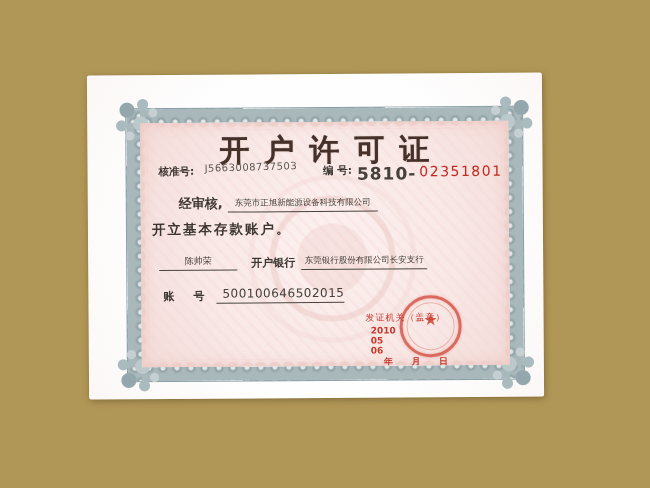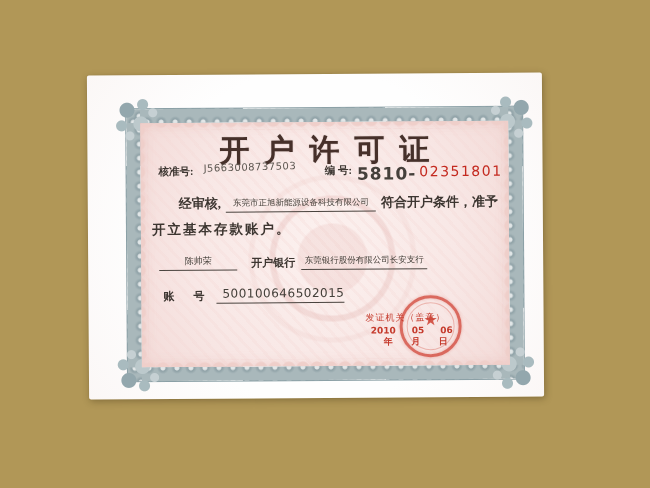--- a/index.html
+++ b/index.html
@@ -78,21 +78,21 @@
     background:radial-gradient(circle at 9px 7px, #efcfca 0 6px, rgba(239,207,202,0) 7px); background-size:7px 14px; background-repeat:repeat-y; }
 
   
   .title {
     position:absolute; top:8px; left:0; right:0; text-align:center;
     font-size:30px; font-weight:bold; color:#46302a;
     letter-spacing:15px; padding-left:15px;
     text-shadow:0 0 1px rgba(70,48,42,.5);
   }
   .row { position:absolute; display:flex; align-items:flex-end; }
-  .lbl { color:#3d3631; font-weight:bold; white-space:nowrap;font-family:Liberation Serif, serif; }
+  .lbl { color:#3d3631; font-weight:bold; white-space:nowrap; }
   .fill-line {
     border-bottom:1px solid #4a443f; text-align:center;
     color:#45403a; padding:0 2px 2px 2px; white-space:nowrap; overflow:hidden;
   }
 
   .approval-row { top:42px; left:18px; align-items:flex-start; }
   .approval-row .lbl { font-size:10.5px; }
   .approval-value {
     font-size:10px; color:#5e5852; margin-left:10px; letter-spacing:.5px;
     transform:translateY(-3px) rotate(-1.2deg); white-space:nowrap;
@@ -124,21 +124,21 @@
     border:3px solid rgba(206,58,44,.72); border-radius:50%;
     box-shadow:0 0 3px rgba(206,58,44,.35), inset 0 0 3px rgba(206,58,44,.3);
   }
   .stamp-circle .ring { position:absolute; inset:4px; border:1px solid rgba(206,58,44,.3); border-radius:50%; }
   .stamp-star {
     position:absolute; left:0; right:0; top:14px; text-align:center;
     font-size:16px; color:rgba(203,52,38,.8); line-height:1;
   }
   .stamp-text { position:absolute; left:224px; top:190px; color:#c53a2c; width:130px; }
   .stamp-caption { font-size:9px; letter-spacing:1px; white-space:nowrap; font-weight:normal; }
-  .stamp-date { display:flex; justify-content:space-between; width:82px; margin:1px 0 0 5px; font-size:9px; font-weight:bold; }
+  .stamp-date { display:flex; justify-content:space-between; width:82px; margin:1px 0 0 5px; font-size:9px; font-weight:bold;flex-direction:column; }
   .stamp-units { display:flex; justify-content:space-between; width:64px; margin:0 0 0 18px; font-size:9px; font-weight:bold; }
 </style>
 </head>
 <body>
 
 <div class="stage">
   <div class="paper">
     <div class="frame">
       <div class="frame-texture"></div>
       <div class="corner tl"></div>
@@ -161,21 +161,20 @@
 
         <div class="row serial-row">
           <span class="lbl">编 号:</span>
           <span class="serial-prefix">5810-</span>
           <span class="serial-number">02351801</span>
         </div>
 
         <div class="row review-row">
           <span class="lbl big">经审核,</span>
           <span class="fill-line company-line">东莞市正旭新能源设备科技有限公司</span>
-          <span class="lbl big">符合开户条件，准予</span>
         </div>
 
         <div class="line2">开立基本存款账户。</div>
 
         <div class="row legal-row">
           <span class="fill-line name-line">陈帅荣</span>
           <span class="lbl bank-label">开户银行</span>
           <span class="fill-line bank-line">东莞银行股份有限公司长安支行</span>
         </div>
 

